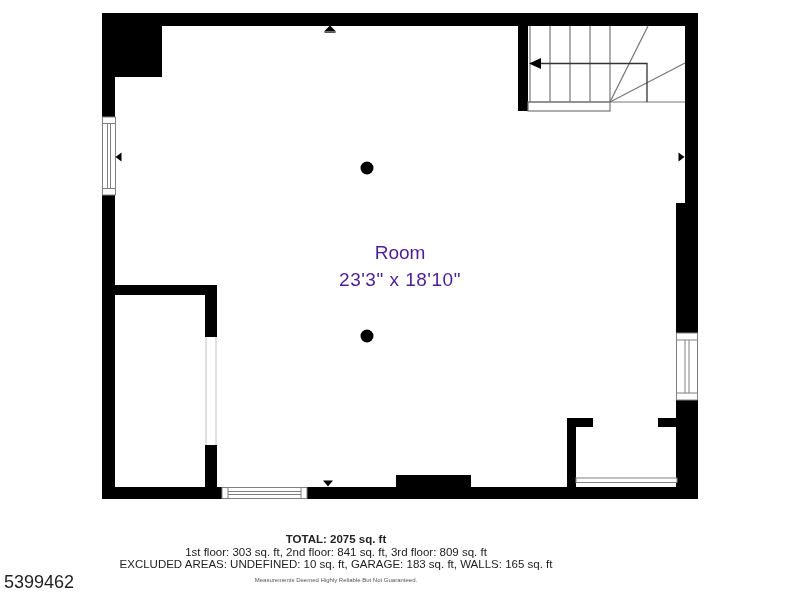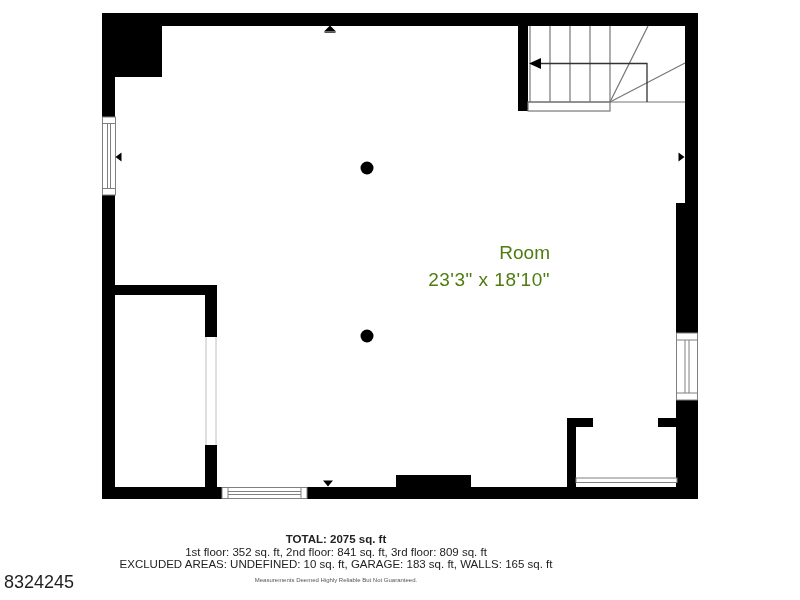--- a/index.html
+++ b/index.html
@@ -2,22 +2,22 @@
 <html><head>
 <meta charset="utf-8">
 <style>
   html,body{margin:0;padding:0;}
   body{
     width:800px;height:600px;position:relative;background:#ffffff;
     font-family:"Liberation Sans","DejaVu Sans",sans-serif;overflow:hidden;
   }
   .plan-svg{position:absolute;left:0;top:0;}
   .room-label{
-    position:absolute;left:250px;top:239px;width:300px;text-align:right;
-    color:#4d7c0f;line-height:27px;font-size:19px;
+    position:absolute;left:250px;top:239px;width:300px;text-align:center;
+    color:#4c1d95;line-height:27px;font-size:19px;
   }
   .room-label .dims{letter-spacing:.5px;}
   .summary{
     position:absolute;left:0;top:533px;width:672px;text-align:center;
     color:#222222;font-size:11.5px;line-height:12.5px;
   }
   .summary .total{font-weight:bold;}
   .summary .disclaimer{
     font-size:6px;color:#555555;margin-top:6px;line-height:7px;
   }
@@ -114,18 +114,18 @@
   </g>
 </svg>
 
 <div class="room-label">
   <div>Room</div>
   <div class="dims">23'3" x 18'10"</div>
 </div>
 
 <div class="summary">
   <div class="total">TOTAL: 2075 sq. ft</div>
-  <div>1st floor: 352 sq. ft, 2nd floor: 841 sq. ft, 3rd floor: 809 sq. ft</div>
+  <div>1st floor: 303 sq. ft, 2nd floor: 841 sq. ft, 3rd floor: 809 sq. ft</div>
   <div>EXCLUDED AREAS: UNDEFINED: 10 sq. ft, GARAGE: 183 sq. ft, WALLS: 165 sq. ft</div>
   <div class="disclaimer">Measurements Deemed Highly Reliable But Not Guaranteed.</div>
 </div>
 
-<div class="listing-number">8324245</div>
+<div class="listing-number">5399462</div>
 
 </body></html>

